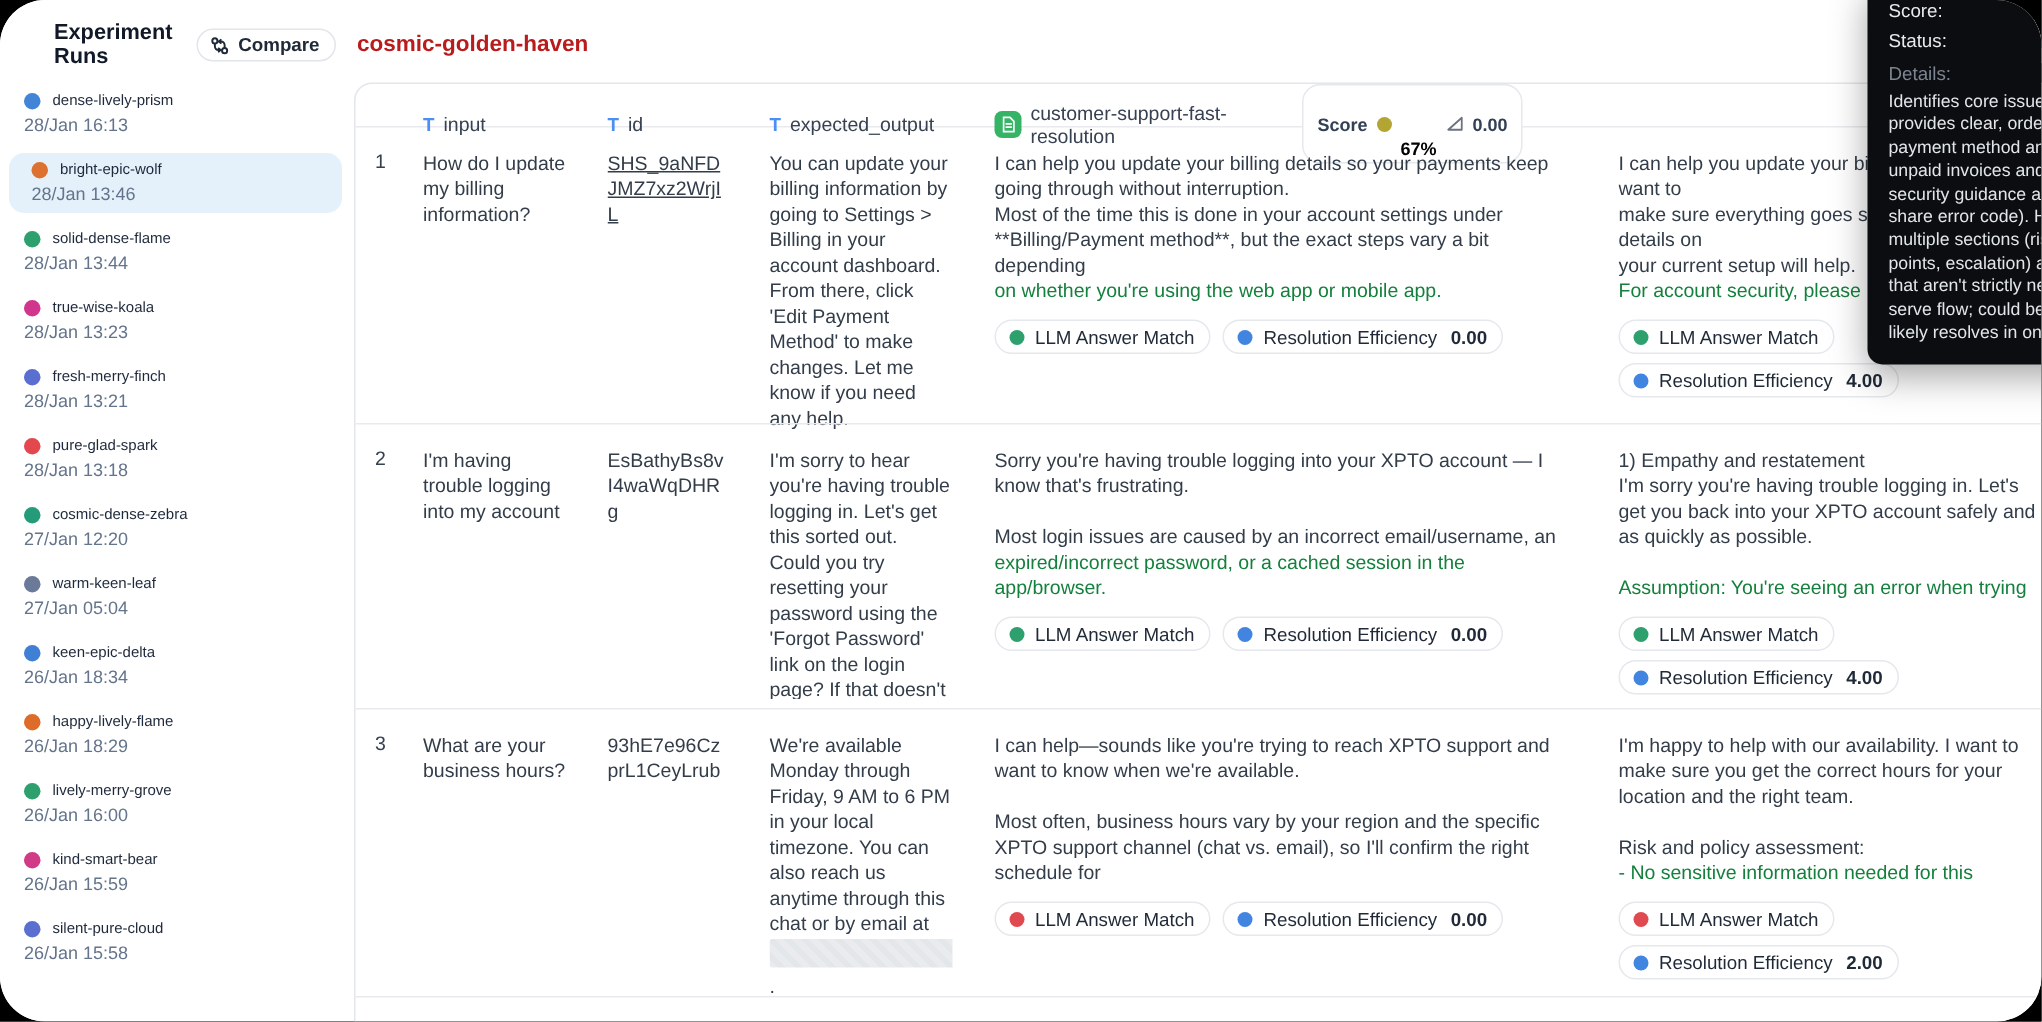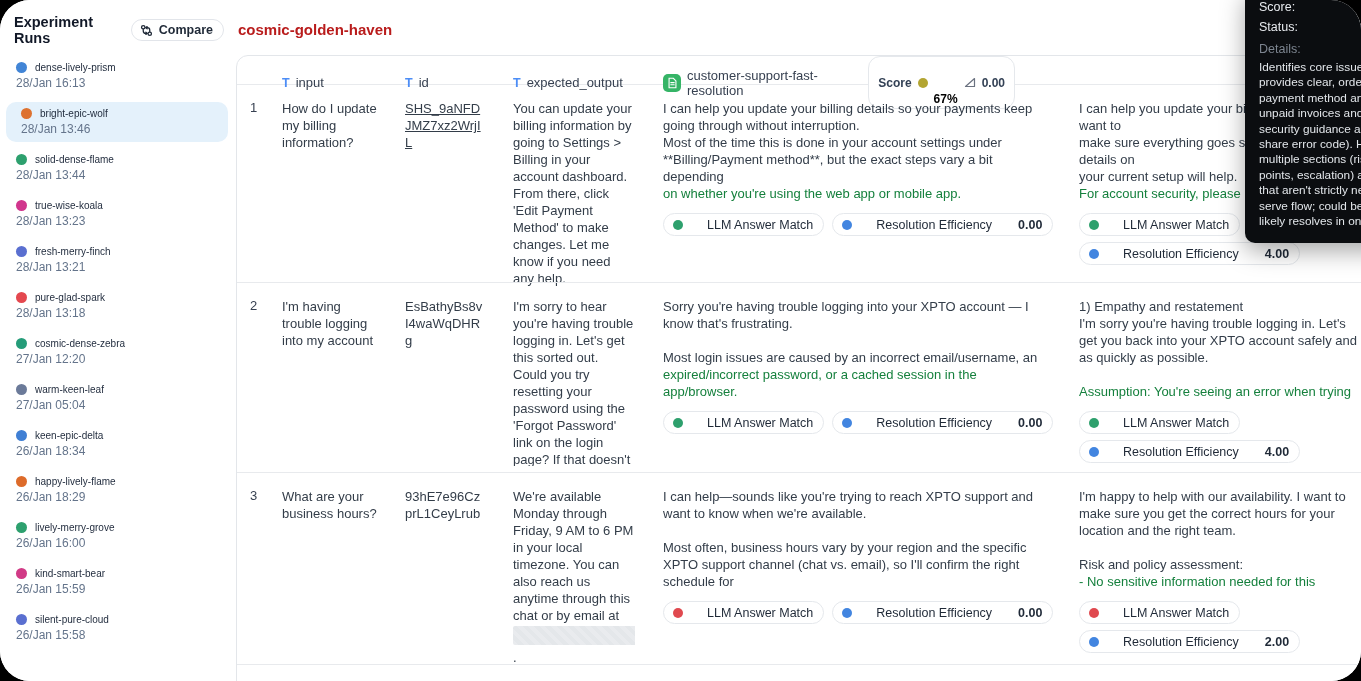--- a/index.html
+++ b/index.html
@@ -4,21 +4,21 @@
 <style>
   * { box-sizing: border-box; margin: 0; padding: 0; }
   html,body { background:#000; width:1361px; height:681px; overflow:hidden;
     font-family:"Liberation Sans", sans-serif; }
   .window { position:relative; width:1361px; height:681px; background:#fff;
     border-radius:30px; overflow:hidden; }
 
   
   .sidebar { position:absolute; left:0; top:0; width:236px; height:100%; background:#fff; }
   .sb-head { display:flex; align-items:center; justify-content:space-between; padding:14px 12px 8px 14px; }
-  .sb-title { font-size:14.5px; font-weight:700; color:#111827; }
+  .sb-title { font-size:14.5px; font-weight:700; color:#111827;margin-left:22px; }
   .compare-btn { display:inline-flex; align-items:center; gap:6px; background:#fff;
     border:1px solid #e2e5ea; border-radius:12px; padding:3px 10px 3px 8px; font-size:12.5px;
     font-weight:600; color:#1f2937; cursor:pointer; font-family:inherit; }
   .sb-list { padding:2px 0; }
   .sb-item { margin:0 8px 6px 6px; padding:6px 10px; border-radius:10px; cursor:pointer; }
   .sb-item.sel { background:#e4f1fb;padding-left:15px; }
   .sb-name { display:flex; align-items:center; gap:8px; font-size:10px; color:#1e293b; }
   .dot { width:11px; height:11px; border-radius:50%; flex:0 0 auto; }
   .sb-date { font-size:12px; color:#64748b; margin-top:3px; }
 
@@ -48,21 +48,21 @@
     font-weight:600; background:#fff; }
 
   .trow { position:relative; display:grid; grid-template-columns:31px 123px 108px 150px 416px 1fr; }
   .trow + .trow { border-top:1px solid #e8eaed; }
   .td { position:relative; padding:15px 14px 0 14px; }
   .td-num { font-size:13px; color:#374151; padding-left:13px; }
   .cell-text { font-size:13px; line-height:17px; color:#333d49; white-space:pre-line; overflow:hidden; }
   .fade { display:block; color:#15803d; }
   .badges { position:absolute; left:14px; top:128px; display:flex; gap:8px; }
   .badges.stack { flex-direction:column; align-items:flex-start; gap:6px; }
-  .badge { display:inline-flex; align-items:center; gap:24px; border:1px solid #e5e8ec; border-radius:14px;
+  .badge { display:inline-flex; align-items:center; gap:7px; border:1px solid #e5e8ec; border-radius:14px;
     padding:3.5px 10px 3.5px 9px; font-size:12.5px; color:#1f2937; background:#fff; white-space:nowrap; cursor:pointer; }
   .bdot { width:10px; height:10px; border-radius:50%; flex:0 0 auto; }
   .bval { margin-left:2px; font-weight:600; }
   .redacted { display:inline-block; width:133px; height:19px; border-radius:2px; margin-top:2px;
     background:repeating-linear-gradient(45deg,#e9ebee 0 4px,#e4e7ea 4px 8px); }
   .copy-icon { position:absolute; right:6px; top:16px; opacity:.55; }
   .empty-row { border-top:1px solid #e8eaed; height:20px; }
 
   
   .tooltip { position:absolute; left:1008px; top:-12px; width:290px; background:#0b0d10; border-radius:10px;

